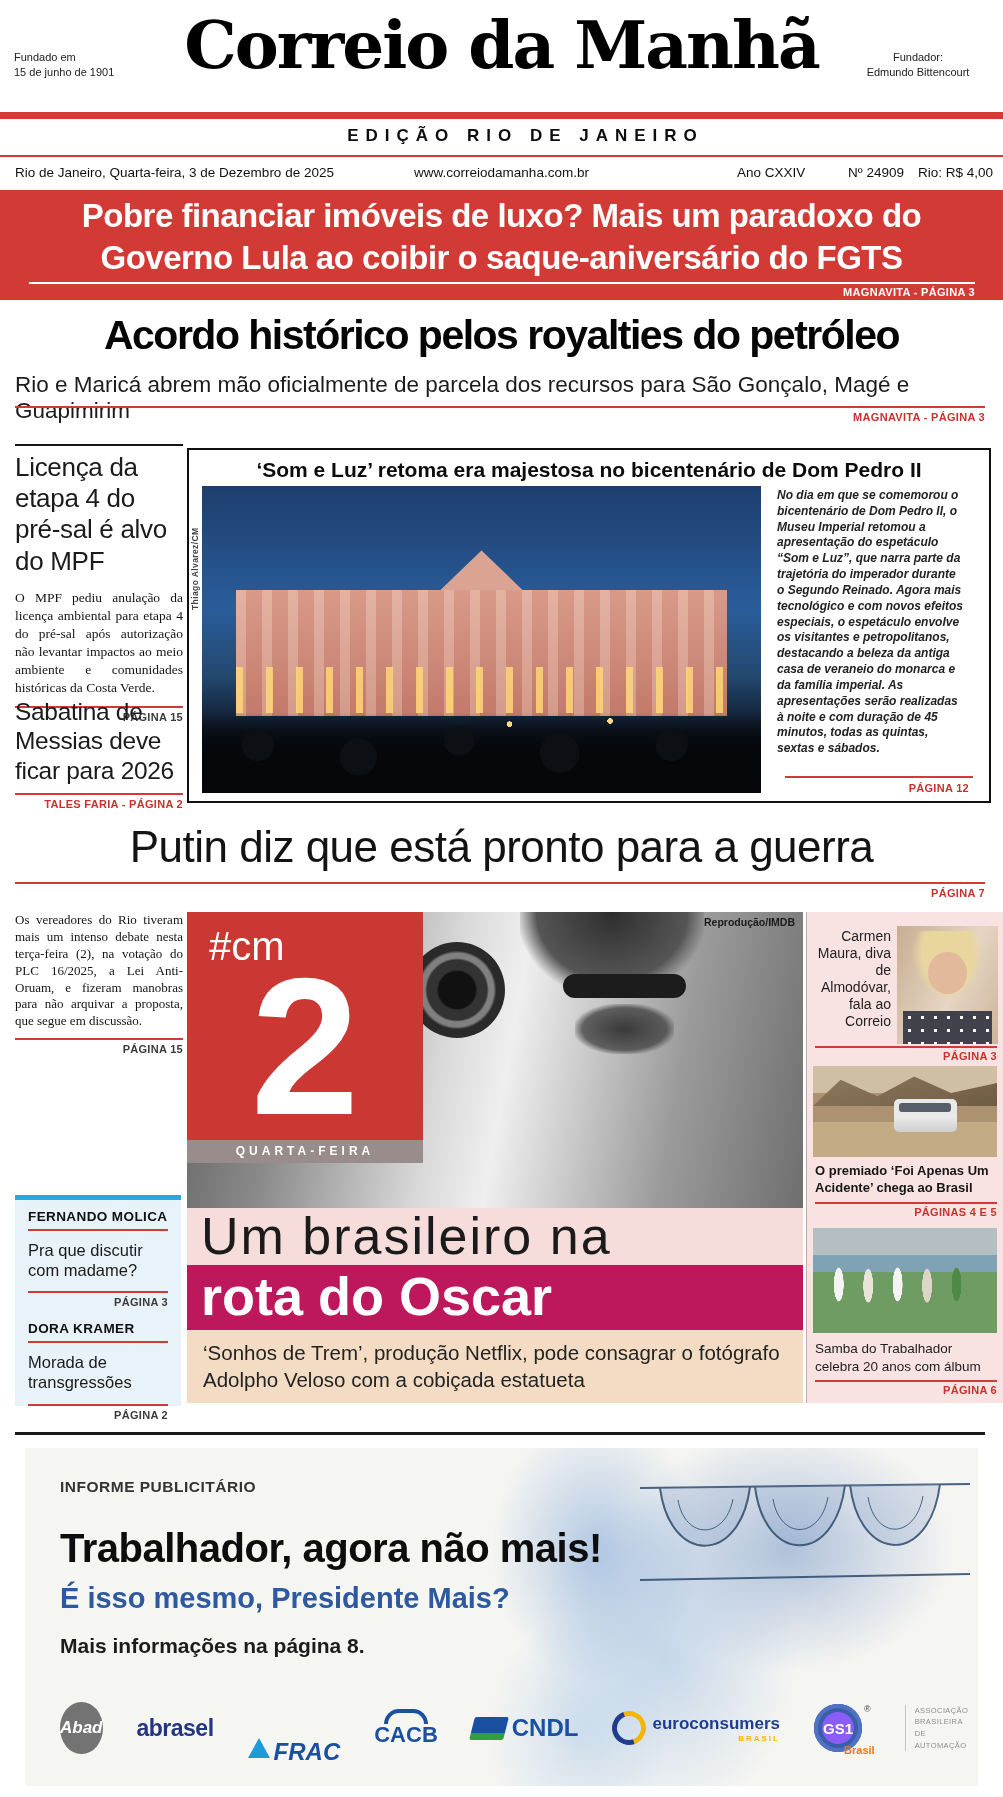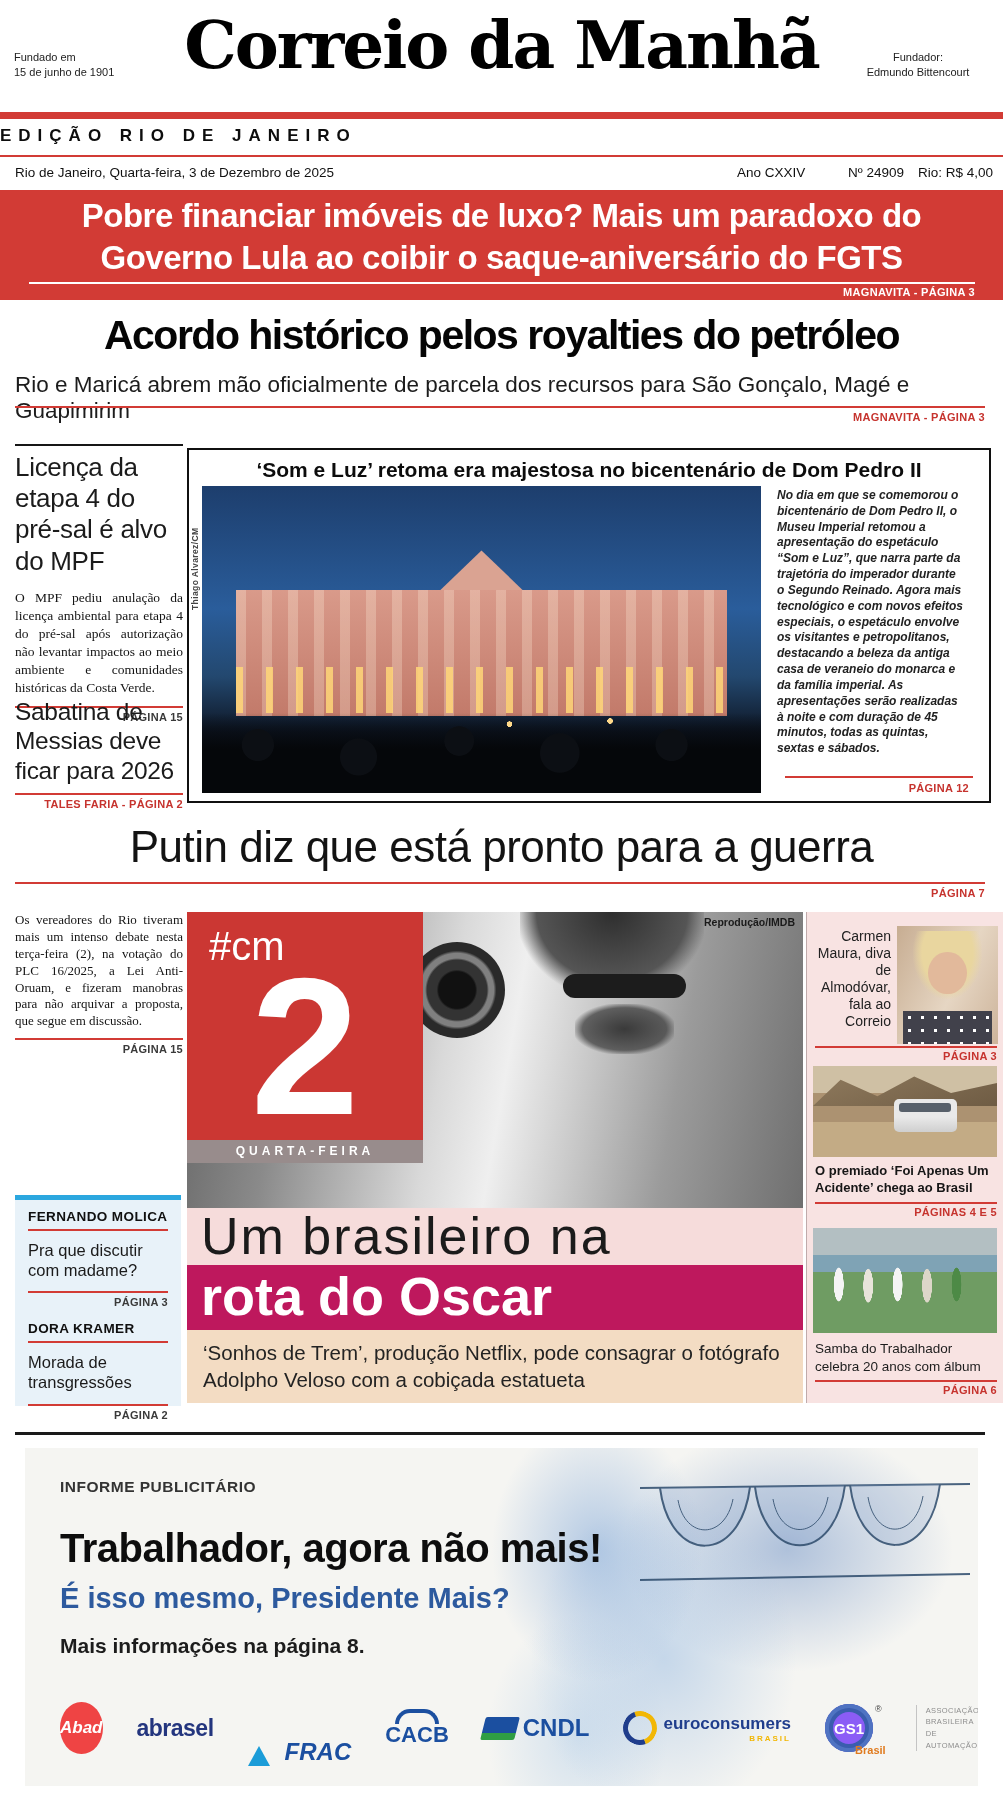--- a/index.html
+++ b/index.html
@@ -5,21 +5,21 @@
   * { margin:0; padding:0; box-sizing:border-box; }
   body { background:#e8e8e8; font-family:"Liberation Sans", sans-serif; }
   .page { position:relative; width:1003px; height:1797px; background:#fff; margin:0 auto; overflow:hidden; }
 
   
   .founded { position:absolute; left:14px; top:50px; width:140px; font-size:11px; line-height:1.35; color:#222; }
   .masthead-title { position:absolute; left:0; right:0; top:6px; text-align:center;
     font-family:"DejaVu Serif", serif; font-weight:800; font-size:66px; letter-spacing:-2px; color:#000; }
   .founder { position:absolute; right:10px; top:50px; width:150px; font-size:11px; line-height:1.35; color:#222; text-align:center; }
   .bar-red { position:absolute; left:0; right:0; top:112px; height:7px; background:#d23b35; }
-  .edition { position:absolute; left:0; right:0; top:126px; font-weight:800; font-size:17px; letter-spacing:7px; color:#0d0d0d; }
+  .edition { position:absolute; left:0; right:0; top:126px; text-align:center; font-weight:800; font-size:17px; letter-spacing:7px; color:#0d0d0d;padding-left:48px; }
   .line-red-thin { position:absolute; left:0; right:0; top:155px; height:2px; background:#d23b35; }
 
   
   .dl { position:absolute; top:165px; font-size:13.5px; color:#111; }
   .dl-date { left:15px; }
   .dl-site { left:0; right:0; text-align:center; }
   .dl-year { left:737px; }
   .dl-issue { left:848px; }
   .dl-price { right:10px; }
 
@@ -163,24 +163,24 @@
       radial-gradient(ellipse 190px 230px at 67% 62%, rgba(150,185,225,.5), rgba(0,0,0,0) 70%),
       radial-gradient(ellipse 230px 170px at 80% 30%, rgba(90,130,190,.45), rgba(0,0,0,0) 72%),
       radial-gradient(ellipse 120px 160px at 58% 85%, rgba(160,195,230,.4), rgba(0,0,0,0) 75%);
   }
   .ad-net { position:absolute; right:8px; top:22px; }
   .ad-label { position:absolute; left:35px; top:30px; font-size:15.5px; font-weight:800; letter-spacing:.5px; color:#333; }
   .ad-h { position:absolute; left:35px; top:78px; font-size:40px; font-weight:800; letter-spacing:-0.5px; color:#0d0d0d; }
   .ad-sub { position:absolute; left:35px; top:134px; font-size:29px; font-weight:800; color:#2d5a9e; }
   .ad-note { position:absolute; left:35px; top:186px; font-size:21px; font-weight:700; color:#1c1c1c; }
   .logos { position:absolute; left:35px; right:12px; top:238px; height:84px; display:flex; align-items:center; gap:34px; }
-  .lg-abad { width:72px; height:52px; background:#ef4444; border-radius:50%; color:#fff; font-weight:800; font-style:italic;
+  .lg-abad { width:72px; height:52px; background:#737373; border-radius:50%; color:#fff; font-weight:800; font-style:italic;
     font-size:17px; display:flex; align-items:center; justify-content:center; }
   .lg-abrasel { font-size:23px; font-weight:800; color:#23357e; letter-spacing:-0.5px; }
-  .lg-afrac { display:flex; align-items:flex-end; gap:15px; font-size:24px; font-weight:800; font-style:italic; color:#1b4fa0;margin-top:47px; }
+  .lg-afrac { display:flex; align-items:flex-start; gap:4px; font-size:24px; font-weight:800; font-style:italic; color:#1b4fa0;margin-top:47px; }
   .afrac-tri { width:0; height:0; border-left:11px solid transparent; border-right:11px solid transparent; border-bottom:20px solid #1b9cd8; }
   .lg-cacb { display:flex; flex-direction:column; align-items:center; }
   .cacb-arc { width:44px; height:15px; border:4px solid #1b4fa0; border-bottom:none; border-radius:44px 44px 0 0; }
   .cacb-txt { font-size:22px; font-weight:800; color:#1b4fa0; margin-top:-2px; }
   .lg-cndl { display:flex; align-items:center; gap:6px; }
   .cndl-flag { width:34px; height:23px; background:linear-gradient(#1b4fa0 70%, #2f9e44 70%); transform:skewX(-14deg); border-radius:2px; }
   .cndl-txt { font-size:24px; font-weight:800; color:#1b4fa0; }
   .lg-euro { display:flex; align-items:center; gap:6px; }
   .euro-circ { width:34px; height:34px; border-radius:50%; border:5px solid #f2b705; border-left-color:#1f3d8c; border-bottom-color:#1f3d8c; transform:rotate(25deg); }
   .euro-col { display:flex; flex-direction:column; align-items:flex-end; }
@@ -206,20 +206,21 @@
   <div class="masthead-title">Correio da Manhã</div>
   <div class="founder">
     <div>Fundador:</div>
     <div>Edmundo Bittencourt</div>
   </div>
   <div class="bar-red"></div>
   <div class="edition">EDIÇÃO RIO DE JANEIRO</div>
   <div class="line-red-thin"></div>
 
   <div class="dl dl-date">Rio de Janeiro, Quarta-feira, 3 de Dezembro de 2025</div>
+  <div class="dl dl-site">www.correiodamanha.com.br</div>
   <div class="dl dl-year">Ano CXXIV</div>
   <div class="dl dl-issue">Nº 24909</div>
   <div class="dl dl-price">Rio: R$ 4,00</div>
 
   <div class="banner">
     <div class="banner-l banner-l1">Pobre financiar imóveis de luxo? Mais um paradoxo do</div>
     <div class="banner-l banner-l2">Governo Lula ao coibir o saque-aniversário do FGTS</div>
     <div class="banner-hr"></div>
     <div class="banner-ref pref">MAGNAVITA - PÁGINA 3</div>
   </div>

